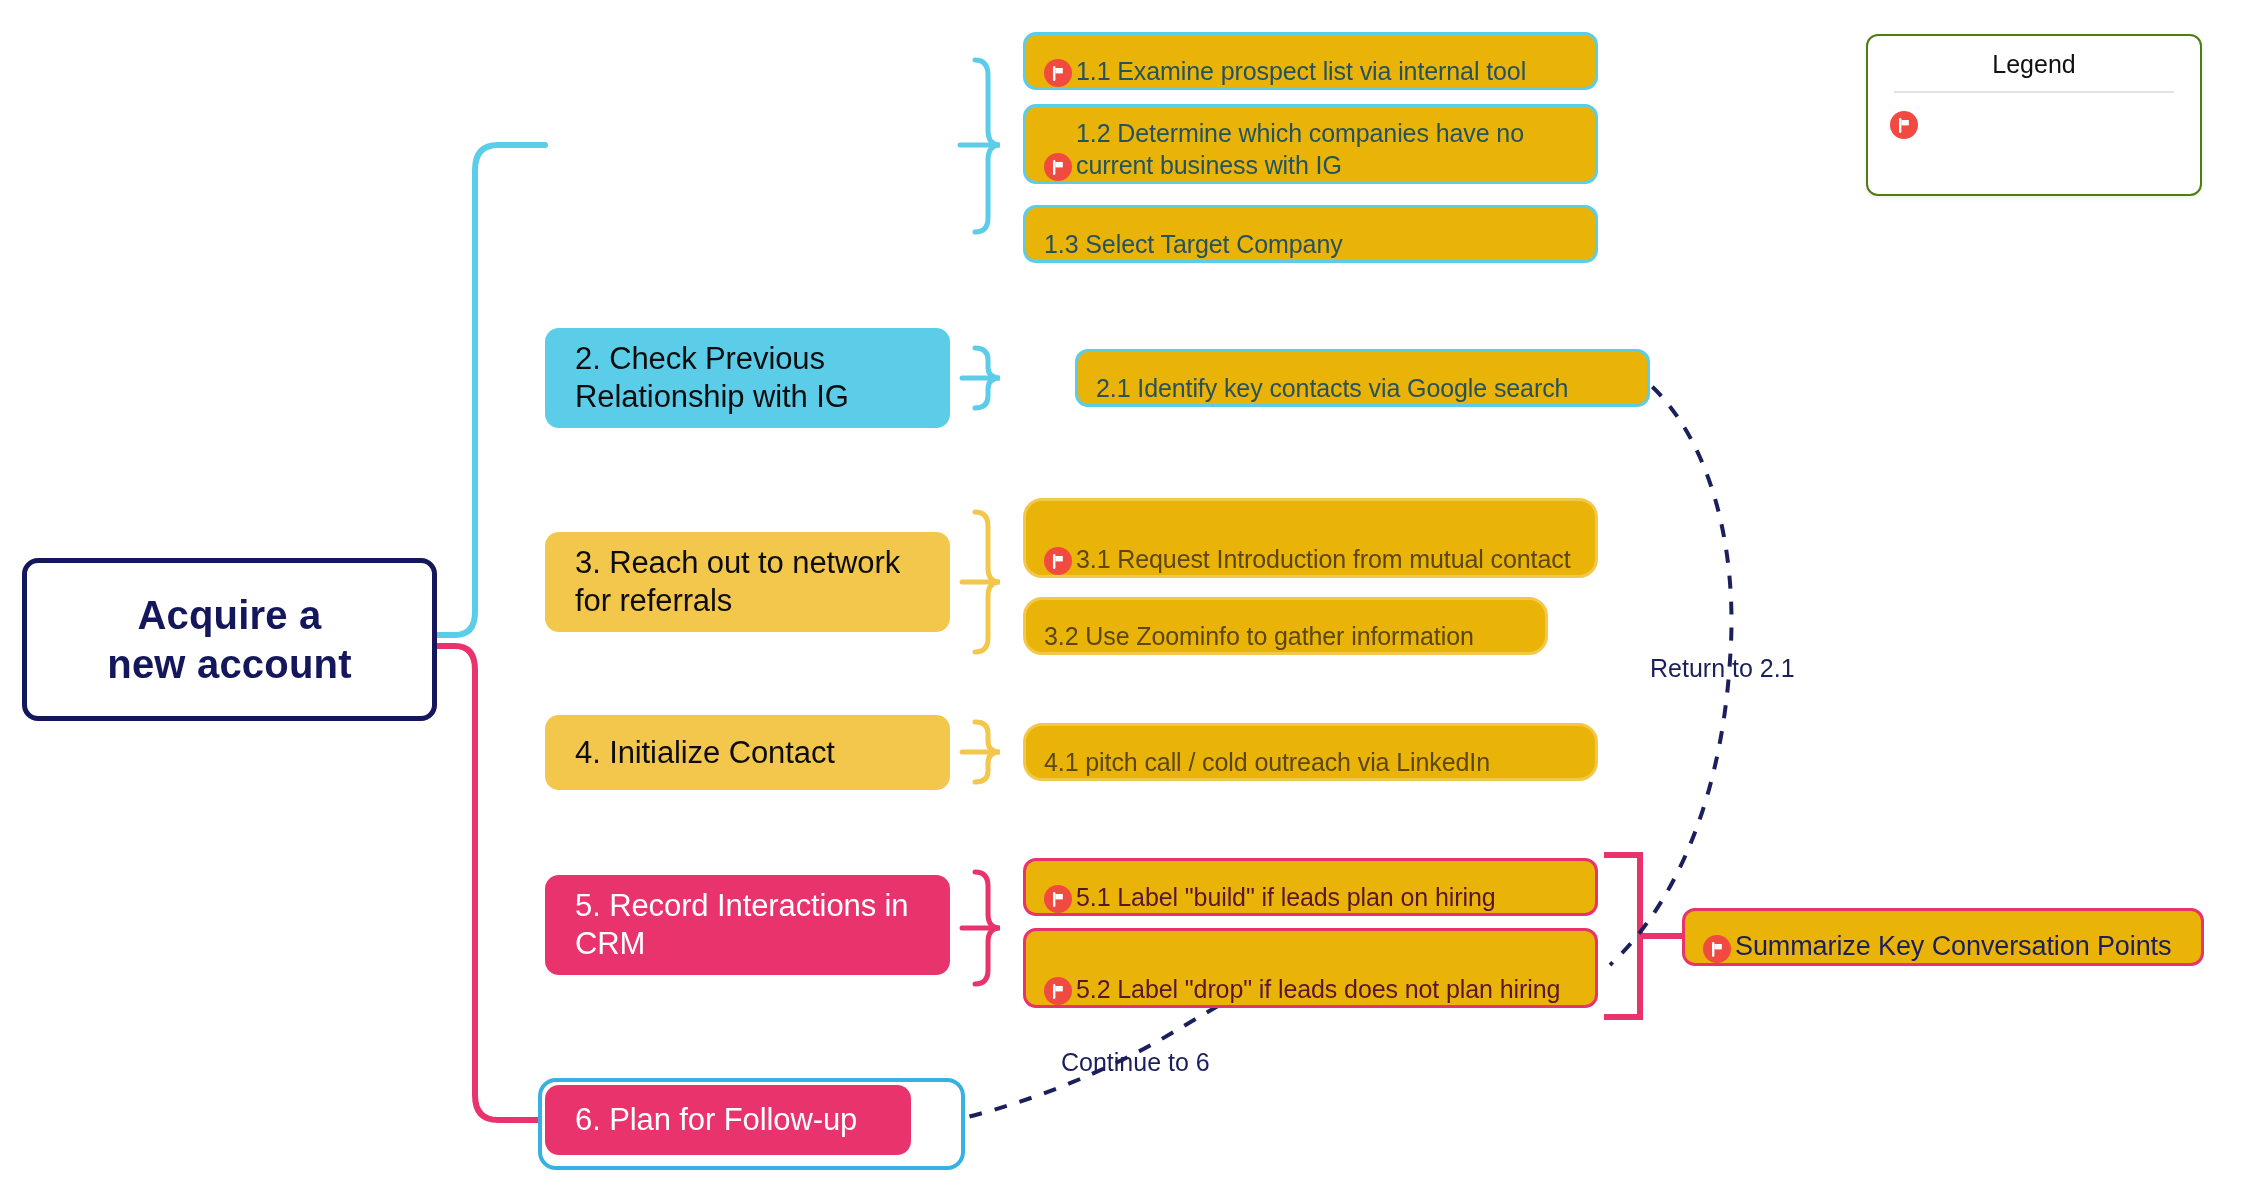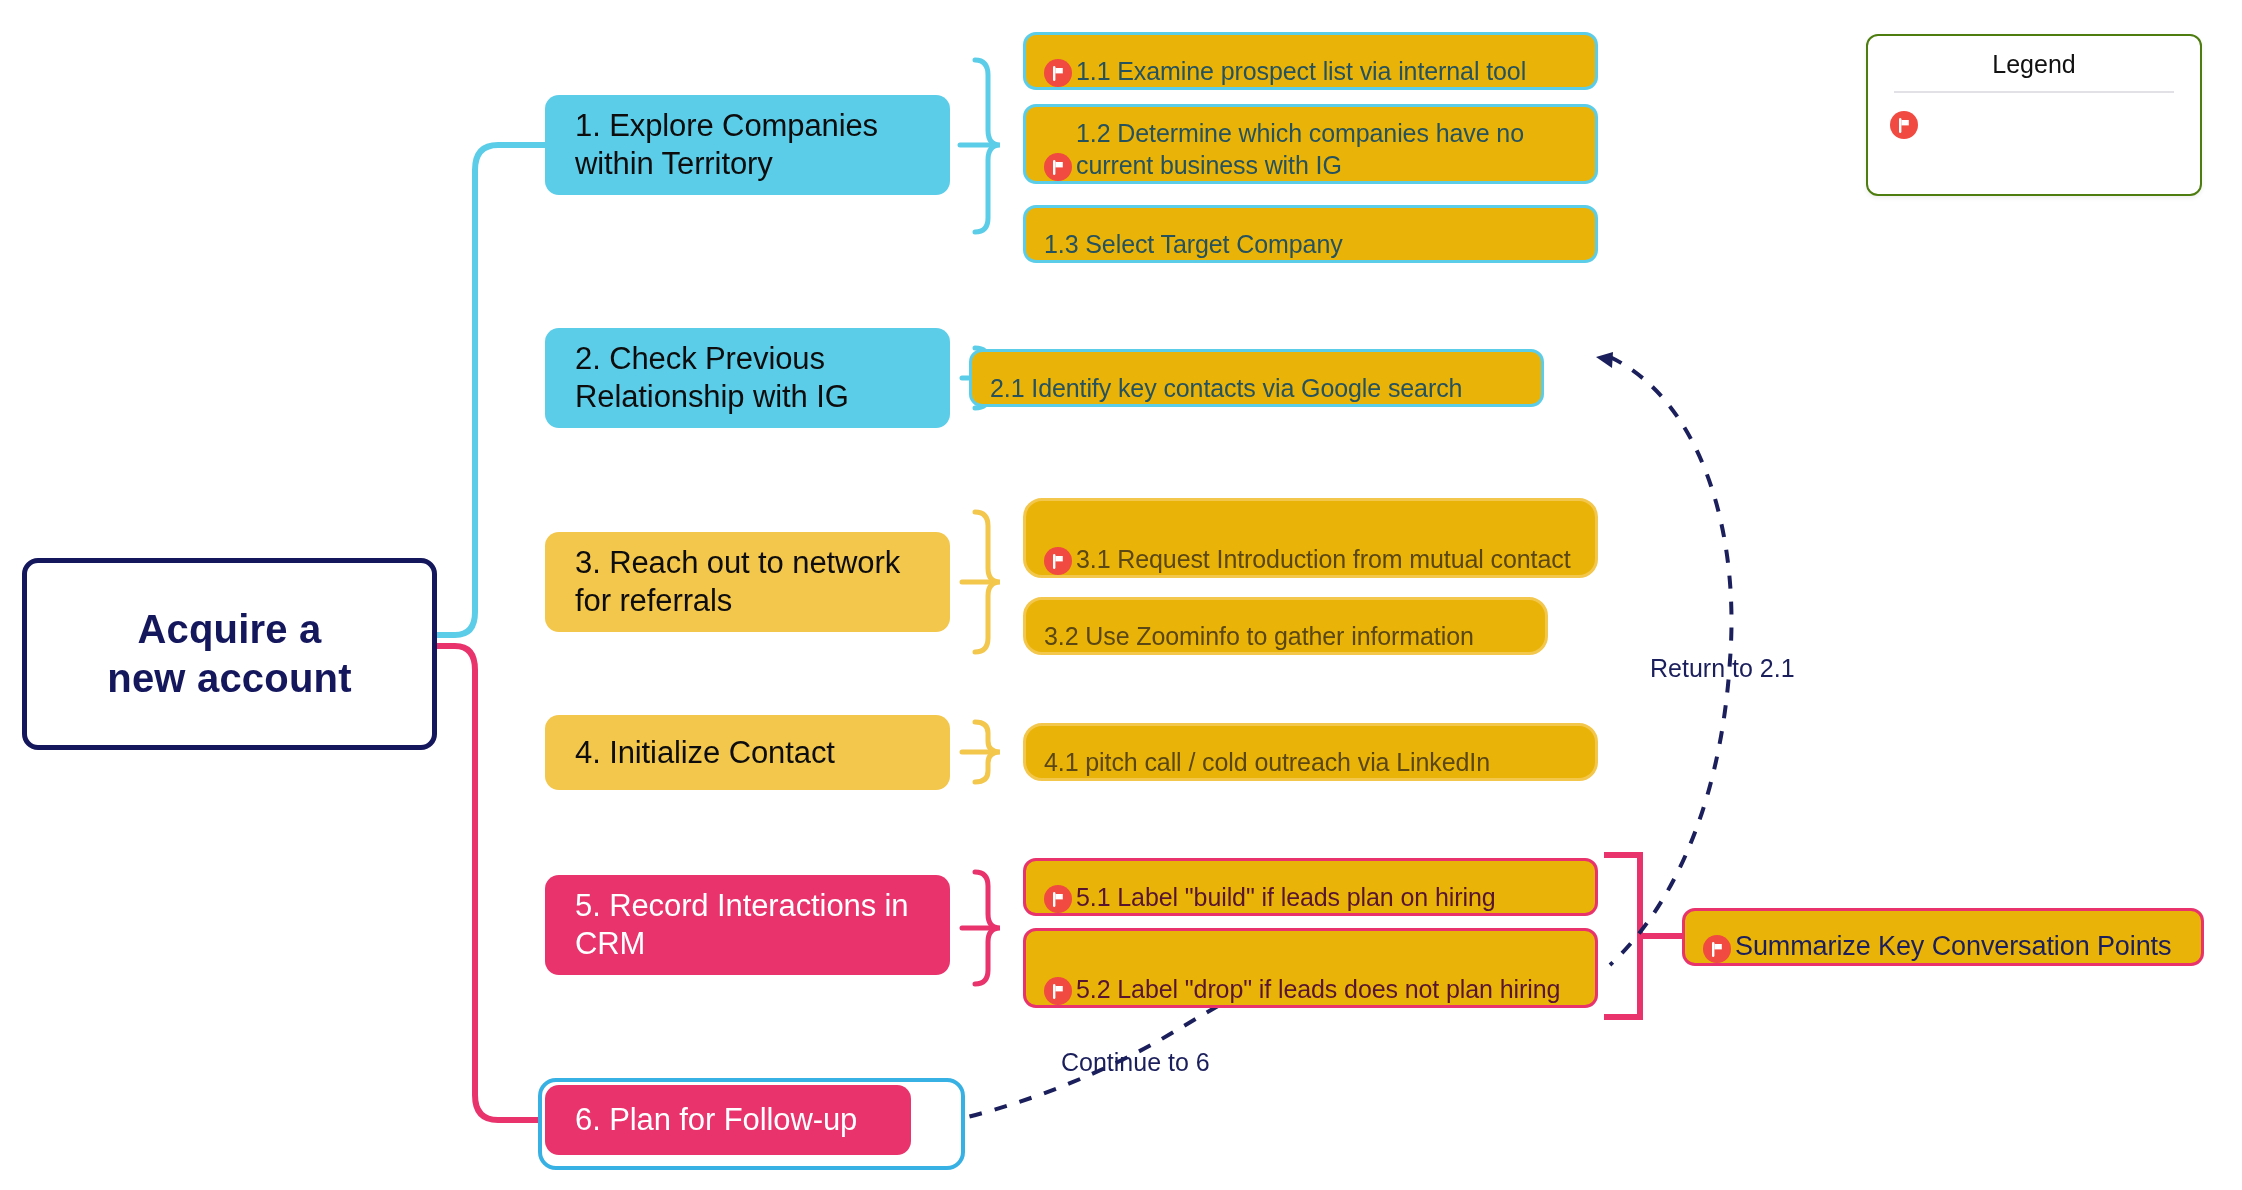--- a/index.html
+++ b/index.html
@@ -190,30 +190,27 @@
 
     <path d="M 1604 855 L 1640 855 L 1640 1017 L 1604 1017" fill="none" stroke="#E8336D" stroke-width="6" stroke-linejoin="miter"></path>
     <line x1="1640" y1="936" x2="1682" y2="936" stroke="#E8336D" stroke-width="6"></line>
 
     <path d="M 1610 357 C 1700 400 1740 530 1730 660 C 1722 790 1680 900 1610 965" fill="none" stroke="#1B1F5B" stroke-width="4" stroke-dasharray="13 13" stroke-linecap="butt"></path>
     <polygon points="1613,352 1596,357 1612,368" fill="#1B1F5B"></polygon>
 
     <path d="M 1330 940 L 1160 1040 C 1080 1085 1000 1110 955 1120" fill="none" stroke="#1B1F5B" stroke-width="4" stroke-dasharray="13 13" stroke-linecap="butt"></path>
   </svg>
 
-  <div class="node root-node" style="left:22px; top:558px; width:415px; height:192px;">
+  <div class="node root-node" style="left:22px; top:558px; width:415px; height:163px;">
     <div>
       <div class="root-label">Acquire a</div>
       <div class="root-label">new account</div>
     </div>
   </div>
 
-  <div class="node branch-node branch-cyan" style="left:545px; top:95px; width:405px; height:100px;">
-    <div class="branch-label">1. Explore Companies within Territory</div>
-  </div>
 
   <div class="node leaf-node leaf-cyan" style="left:1023px; top:32px; width:575px; height:58px;">
     <span class="flag-icon">
       <svg width="17" height="17" viewBox="0 0 17 17">
           <path d="M4.2 2.2v12.6" stroke="#ffffff" stroke-width="2.4" stroke-linecap="round"></path>
           <path d="M5.4 3.0h7.4v5.4H5.4z" fill="#ffffff"></path>
         </svg>
     </span>
     <span class="leaf-label">1.1 Examine prospect list via internal tool</span>
   </div>
@@ -229,21 +226,21 @@
   </div>
 
   <div class="node leaf-node leaf-cyan" style="left:1023px; top:205px; width:575px; height:58px;">
     <span class="leaf-label">1.3 Select Target Company</span>
   </div>
 
   <div class="node branch-node branch-cyan" style="left:545px; top:328px; width:405px; height:100px;">
     <div class="branch-label">2. Check Previous Relationship with IG</div>
   </div>
 
-  <div class="node leaf-node leaf-cyan" style="left:969px; top:349px; width:575px; height:58px;">
+  <div class="node leaf-node leaf-cyan" style="left:1075px; top:349px; width:575px; height:58px;">
     <span class="leaf-label">2.1 Identify key contacts via Google search</span>
   </div>
 
   <div class="node branch-node branch-amber" style="left:545px; top:532px; width:405px; height:100px;">
     <div class="branch-label">3. Reach out to network for referrals</div>
   </div>
 
   <div class="node leaf-node leaf-amber" style="left:1023px; top:498px; width:575px; height:80px;">
     <span class="flag-icon">
       <svg width="17" height="17" viewBox="0 0 17 17">

